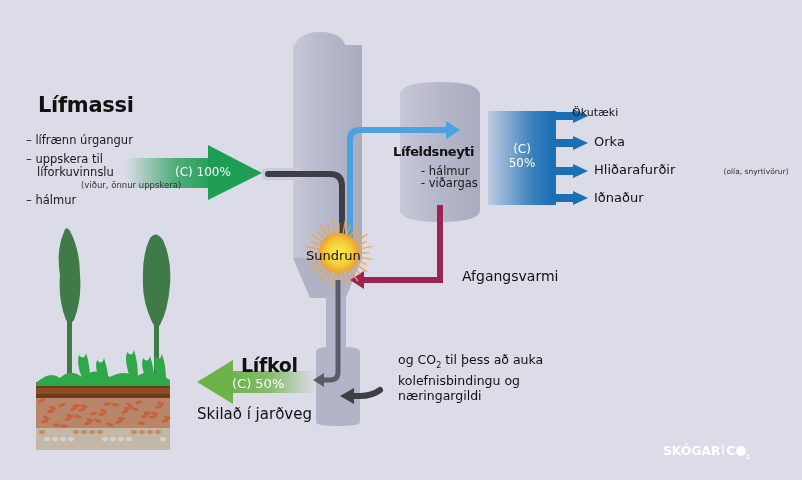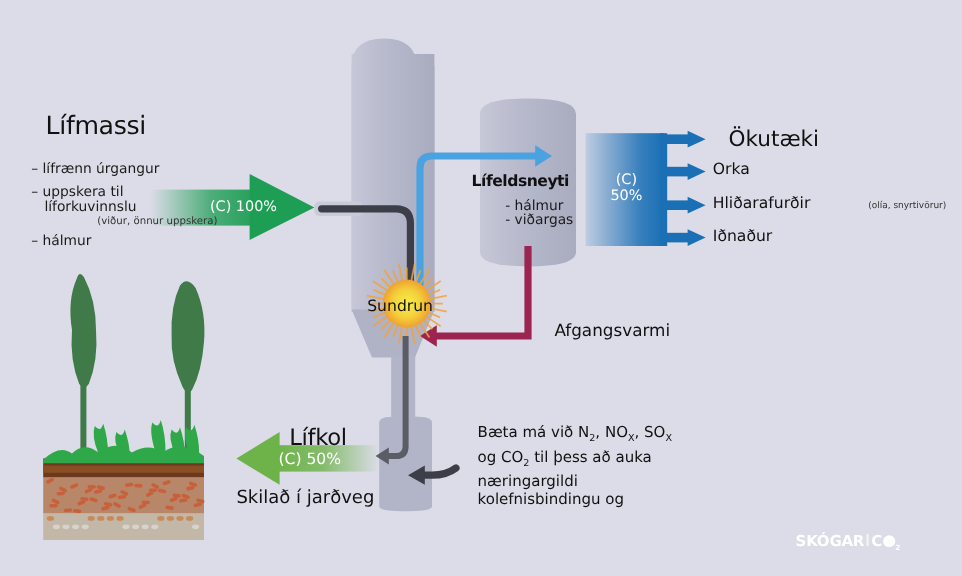--- a/index.html
+++ b/index.html
@@ -1,20 +1,20 @@
 <!DOCTYPE html>
 <html><head>
 <meta charset="utf-8">
 <style>
   * { margin: 0; padding: 0; box-sizing: border-box; }
   html, body { width: 802px; height: 480px; overflow: hidden; background: #dcdce8; }
   body { position: relative; font-family: "DejaVu Sans", sans-serif; color: #111; }
   .abs { position: absolute; }
   svg.stage { position: absolute; left: 0; top: 0; }
-  .title-lg { font-size: 21px; font-weight: normal; letter-spacing: -0.3px; }
+  .title-lg { font-size: 21px; font-weight: bold; letter-spacing: -0.3px; }
   .txt { font-size: 11.5px; line-height: 13px; color: #1a1a1a; }
   .small { font-size: 8.5px; color: #333; padding-left: 44px; }
   .white { color: #fff; }
 </style>
 </head>
 <body>
 
 <svg class="stage" width="802" height="480" viewBox="0 0 802 480">
   <defs>
     <linearGradient id="vesselGrad" x1="0" x2="1" y1="0" y2="0">
@@ -244,38 +244,37 @@
 
 <div class="abs" style="left:393px; top:144px; width:100px; text-align:left; font-size:13px; font-weight:bold; letter-spacing:-0.4px;">Lífeldsneyti</div>
 <div class="abs txt" style="left:421px; top:165px;">- hálmur</div>
 <div class="abs txt" style="left:421px; top:177px;">- viðargas</div>
 
 <div class="abs white" style="left:507px; top:142px; width:30px; text-align:center; font-size:12px; line-height:14px;">
   <div>(C)</div>
   <div>50%</div>
 </div>
 
-<div class="abs" style="left:607px; top:106px; font-size:18px;text-align:center;">Ökutæki</div>
+<div class="abs" style="left:572px; top:106px; font-size:11px;text-align:center;">Ökutæki</div>
 <div class="abs" style="left:594px; top:134px; font-size:13px;">Orka</div>
 <div class="abs" style="left:594px; top:162px; font-size:13px;">
   <span>Hliðarafurðir</span>
   <span class="small" style="font-size:7.5px;">(olía, snyrtivörur)</span>
 </div>
 <div class="abs" style="left:594px; top:190px; font-size:13px;text-align:right;">Iðnaður</div>
 
 <div class="abs" style="left:306px; top:248px; font-size:13px;">Sundrun</div>
 
 <div class="abs" style="left:462px; top:268px; font-size:14px;">Afgangsvarmi</div>
 
 <div class="abs title-lg" style="left:241px; top:354px; font-size:19px;">Lífkol</div>
 <div class="abs white" style="left:232px; top:376px; font-size:13px;">(C) 50%</div>
 <div class="abs" style="left:197px; top:405px; font-size:15px;">Skilað í jarðveg</div>
 
 <div class="abs" style="left:398px; top:352px; font-size:12.5px; line-height:15px;">
-  <div><span>Bæta má við N</span><sub style="font-size:8px;">2</sub><span>, NO</span><sub style="font-size:8px;">X</sub><span>, SO</span><sub style="font-size:8px;">X</sub></div>
   <div><span>og CO</span><sub style="font-size:8px;">2</sub><span> til þess að auka</span></div>
+  <div>kolefnisbindingu og</div>
   <div>næringargildi</div>
-  <div>kolefnisbindingu og</div>
 </div>
 
 <div class="abs" style="left:663px; top:443px; font-size:12.5px; font-weight:bold; color:#fff; letter-spacing:-0.2px;">
   <span>SKÓGAR</span><span style="display:inline-block; width:2px; height:10px; background:#fff; opacity:0.6; margin:0 2px;"></span><span>C</span><span style="display:inline-block; width:10px; height:10px; border-radius:50%; background:#fff; vertical-align:-1px; margin-left:1px;"></span><sub style="font-size:6px;">2</sub>
 </div>
 
 </body></html>

